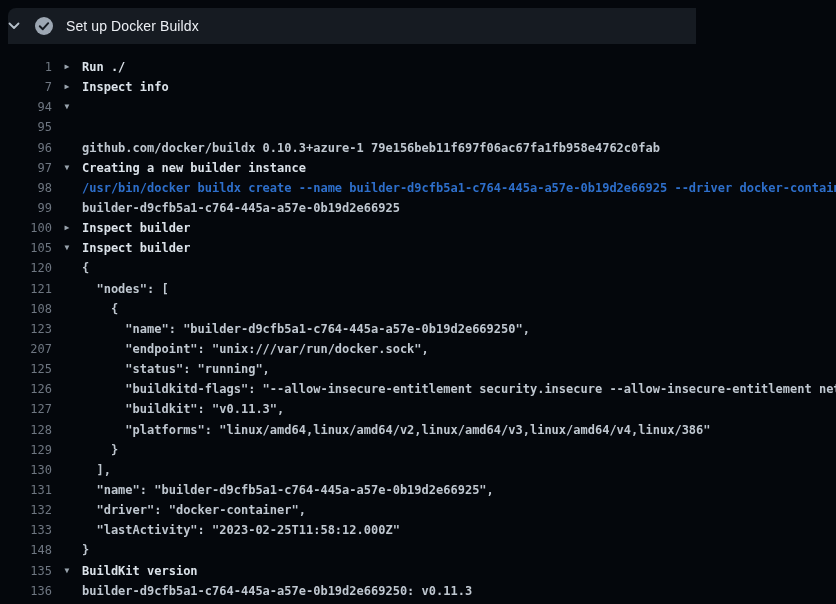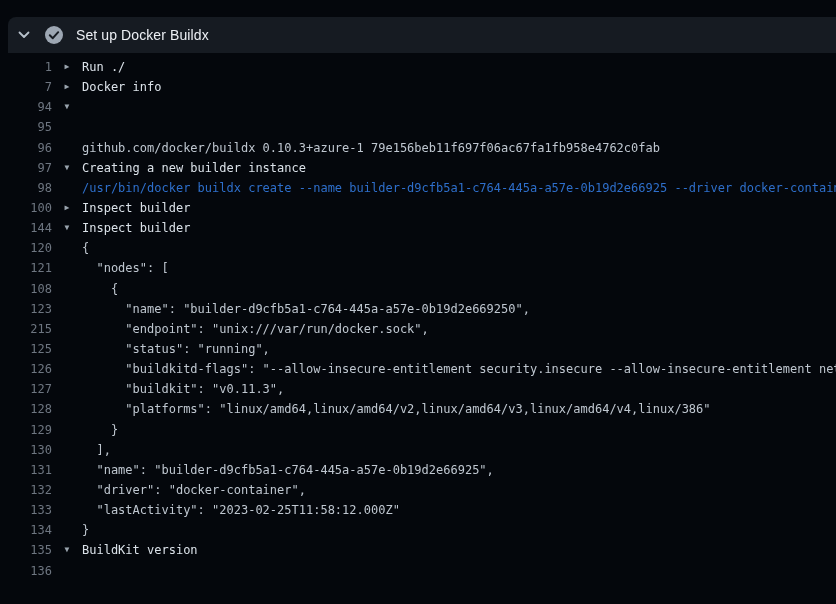--- a/index.html
+++ b/index.html
@@ -15,28 +15,27 @@
   }
   html,body{margin:0;padding:0;}
   body{
     width:836px;height:604px;
     background:var(--page-bg);
     overflow:hidden;
     font-family:"Liberation Sans", sans-serif;
   }
   .step-header{
     position:absolute;left:8px;top:8px;
-    width:828px;height:36px;
+    width:688px;height:36px;
     background:var(--header-bg);
     border-radius:8px 0 0 0;
     display:flex;align-items:center;
     box-sizing:border-box;
-    padding-left:10px;
+    padding-left:0;
     cursor:pointer;
-    margin-top:9px;
   }
   .chev{width:12px;height:12px;flex:0 0 auto;display:block;}
   .status-ico{width:20px;height:20px;margin-left:14px;flex:0 0 auto;display:block;}
   .step-title{
     margin-left:12px;
     color:var(--header-text);
     font-size:14px;font-weight:500;
     letter-spacing:.1px;
     white-space:nowrap;
   }
@@ -56,59 +55,60 @@
     color:var(--line-number);
     text-decoration:none;
     cursor:pointer;
     user-select:none;
   }
   .gap{
     width:30px;flex:0 0 auto;
     display:inline-flex;justify-content:center;align-items:center;
     color:#99a3ad;font-size:8px;
   }
-  .txt{flex:0 0 auto;white-space:pre;}
+  .txt{flex:0 0 auto;white-space:pre;font-weight:bold;}
   .t-group{color:var(--group-text);}
   .t-output{color:var(--output-text);text-align:center;}
   .t-command{color:var(--command-blue);}
 </style>
 </head>
 <body>
 
 <div class="step-header">
   <svg class="chev" viewBox="0 0 12 12">
     <path d="M1.5 3.5 L6 8 L10.5 3.5" fill="none" stroke="#b7c1cb" stroke-width="1.8" stroke-linecap="round" stroke-linejoin="round"></path>
   </svg>
   <svg class="status-ico" viewBox="0 0 20 20">
     <circle cx="10" cy="10" r="9" fill="#9da7b3"></circle>
     <path d="M5.8 10.3 L8.8 13.2 L14.2 7.2" fill="none" stroke="#161b22" stroke-width="2" stroke-linecap="round" stroke-linejoin="round"></path>
   </svg>
   <span class="step-title">Set up Docker Buildx</span>
 </div>
 
 <div class="log">
     <div class="log-line"><a class="ln">1</a><span class="gap">▶</span><span class="txt t-group">Run ./</span></div>
-    <div class="log-line"><a class="ln">7</a><span class="gap">▶</span><span class="txt t-group">Docker info</span></div>
+    <div class="log-line"><a class="ln">7</a><span class="gap">▶</span><span class="txt t-group">Inspect info</span></div>
     <div class="log-line"><a class="ln">94</a><span class="gap">▼</span></div>
     <div class="log-line"><a class="ln">95</a><span class="gap"></span></div>
     <div class="log-line"><a class="ln">96</a><span class="gap"></span><span class="txt t-output">github.com/docker/buildx 0.10.3+azure-1 79e156beb11f697f06ac67fa1fb958e4762c0fab</span></div>
     <div class="log-line"><a class="ln">97</a><span class="gap">▼</span><span class="txt t-group">Creating a new builder instance</span></div>
     <div class="log-line"><a class="ln">98</a><span class="gap"></span><span class="txt t-command">/usr/bin/docker buildx create --name builder-d9cfb5a1-c764-445a-a57e-0b19d2e66925 --driver docker-container</span></div>
+    <div class="log-line"><a class="ln">99</a><span class="gap"></span><span class="txt t-output">builder-d9cfb5a1-c764-445a-a57e-0b19d2e66925</span></div>
     <div class="log-line"><a class="ln">100</a><span class="gap">▶</span><span class="txt t-group">Inspect builder</span></div>
-    <div class="log-line"><a class="ln">144</a><span class="gap">▼</span><span class="txt t-group">Inspect builder</span></div>
+    <div class="log-line"><a class="ln">105</a><span class="gap">▼</span><span class="txt t-group">Inspect builder</span></div>
     <div class="log-line"><a class="ln">120</a><span class="gap"></span><span class="txt t-output">{</span></div>
     <div class="log-line"><a class="ln">121</a><span class="gap"></span><span class="txt t-output">  "nodes": [</span></div>
     <div class="log-line"><a class="ln">108</a><span class="gap"></span><span class="txt t-output">    {</span></div>
     <div class="log-line"><a class="ln">123</a><span class="gap"></span><span class="txt t-output">      "name": "builder-d9cfb5a1-c764-445a-a57e-0b19d2e669250",</span></div>
-    <div class="log-line"><a class="ln">215</a><span class="gap"></span><span class="txt t-output">      "endpoint": "unix:///var/run/docker.sock",</span></div>
+    <div class="log-line"><a class="ln">207</a><span class="gap"></span><span class="txt t-output">      "endpoint": "unix:///var/run/docker.sock",</span></div>
     <div class="log-line"><a class="ln">125</a><span class="gap"></span><span class="txt t-output">      "status": "running",</span></div>
     <div class="log-line"><a class="ln">126</a><span class="gap"></span><span class="txt t-output">      "buildkitd-flags": "--allow-insecure-entitlement security.insecure --allow-insecure-entitlement network.host",</span></div>
     <div class="log-line"><a class="ln">127</a><span class="gap"></span><span class="txt t-output">      "buildkit": "v0.11.3",</span></div>
     <div class="log-line"><a class="ln">128</a><span class="gap"></span><span class="txt t-output">      "platforms": "linux/amd64,linux/amd64/v2,linux/amd64/v3,linux/amd64/v4,linux/386"</span></div>
     <div class="log-line"><a class="ln">129</a><span class="gap"></span><span class="txt t-output">    }</span></div>
     <div class="log-line"><a class="ln">130</a><span class="gap"></span><span class="txt t-output">  ],</span></div>
     <div class="log-line"><a class="ln">131</a><span class="gap"></span><span class="txt t-output">  "name": "builder-d9cfb5a1-c764-445a-a57e-0b19d2e66925",</span></div>
     <div class="log-line"><a class="ln">132</a><span class="gap"></span><span class="txt t-output">  "driver": "docker-container",</span></div>
     <div class="log-line"><a class="ln">133</a><span class="gap"></span><span class="txt t-output">  "lastActivity": "2023-02-25T11:58:12.000Z"</span></div>
-    <div class="log-line"><a class="ln">134</a><span class="gap"></span><span class="txt t-output">}</span></div>
+    <div class="log-line"><a class="ln">148</a><span class="gap"></span><span class="txt t-output">}</span></div>
     <div class="log-line"><a class="ln">135</a><span class="gap">▼</span><span class="txt t-group">BuildKit version</span></div>
-    <div class="log-line"><a class="ln">136</a><span class="gap"></span></div>
+    <div class="log-line"><a class="ln">136</a><span class="gap"></span><span class="txt t-output">builder-d9cfb5a1-c764-445a-a57e-0b19d2e669250: v0.11.3</span></div>
   </div>
 
 </body></html>

